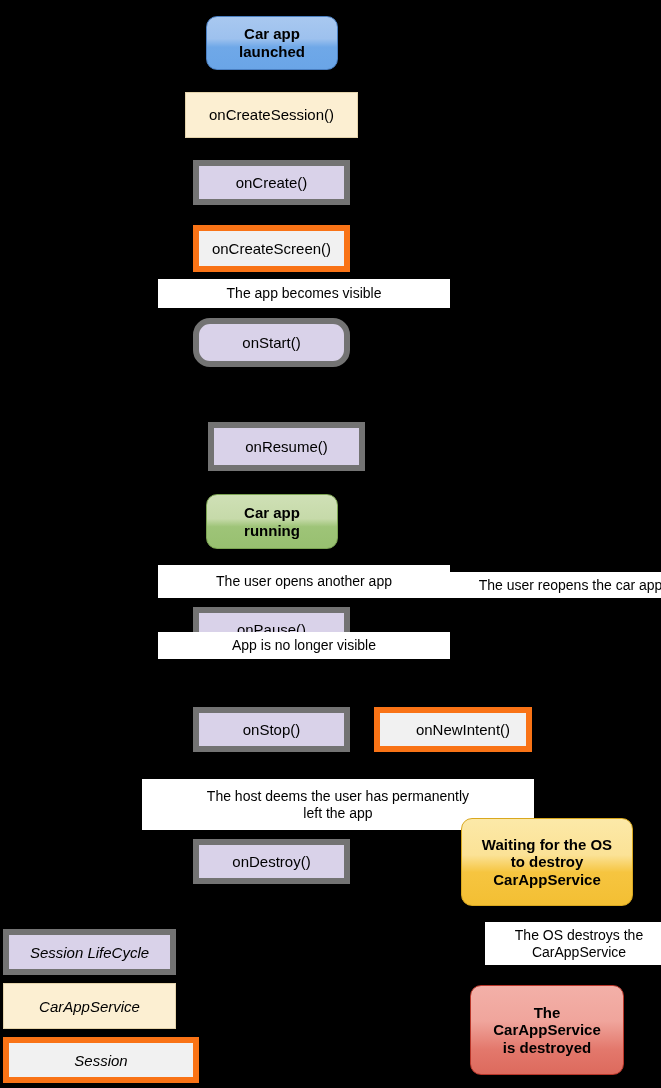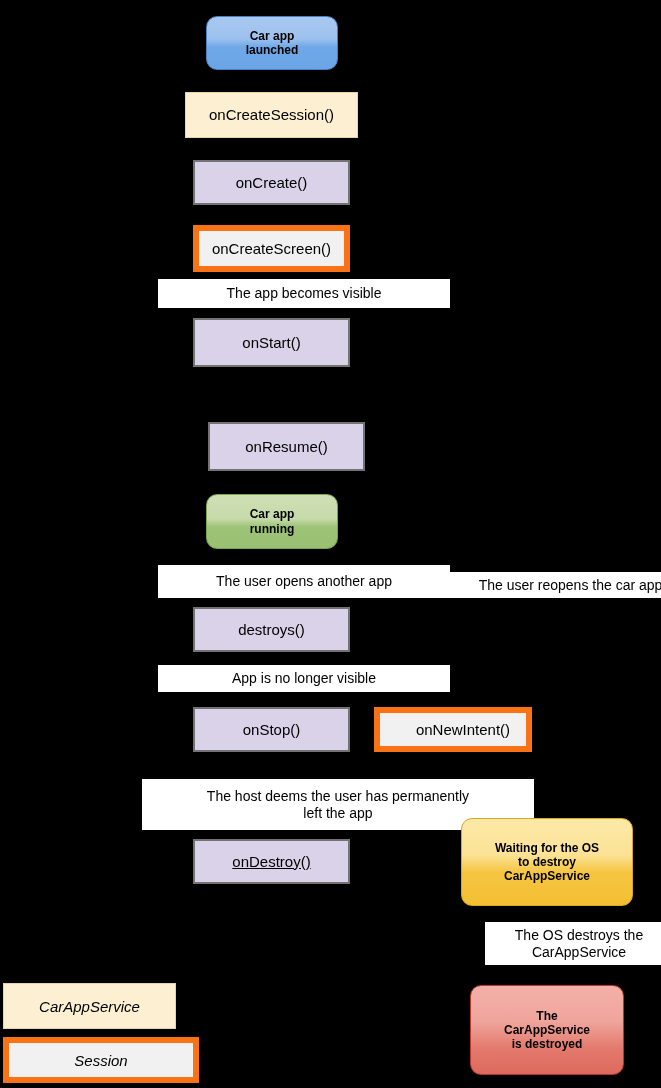--- a/index.html
+++ b/index.html
@@ -23,21 +23,21 @@
     justify-content: center;
     text-align: center;
     color: #000000;
     line-height: 1.17;
     white-space: pre-line;
   }
   
   .terminal {
     border-radius: 11px;
     font-weight: bold;
-    font-size: 12px;
+    font-size: 15px;
   }
   .terminal.start {
     background: linear-gradient(to bottom, #a8c8f0 0%, #9dc1ee 42%, #6fa8e8 58%, #6aa5e7 100%);
     border: 1px solid #4a7fc1;
   }
   .terminal.running {
     background: linear-gradient(to bottom, #cfe0b6 0%, #c6daa9 45%, #9ec478 60%, #98c070 100%);
     border: 1px solid #7ba352;
   }
   .terminal.waiting {
@@ -48,21 +48,21 @@
     background: linear-gradient(to bottom, #f3b0a8 0%, #f0a59c 40%, #e3786c 72%, #dd6a5d 100%);
     border: 1px solid #b8362a;
   }
   
   .box {
     border: 1px solid #9c8fbb;
     font-size: 15px;
   }
   .box.lifecycle {
     background: #d9d2e9;
-    border: 2px solid #737373;
+    border: 6px solid #737373;
   }
   .box.service {
     background: #fcefd2;
     border: 1px solid #e4d3ab;
   }
   .box.session {
     background: #f1f1f1;
     border: 6px solid #f97316;
   }
   
@@ -124,54 +124,55 @@
 launched</div>
 
   <div class="node box service" style="left:185px; top:92px; width:173px; height:46px;">onCreateSession()</div>
 
   <div class="node box lifecycle" style="left:193px; top:160px; width:157px; height:45px;">onCreate()</div>
 
   <div class="node box session" style="left:193px; top:225px; width:157px; height:47px;">onCreateScreen()</div>
 
   <div class="label" style="left:126px; top:279px; width:292px; height:29px;">The app becomes visible</div>
 
-  <div class="node box lifecycle" style="left:193px; top:318px; width:157px; height:49px;">onStart()</div>
+  <div class="node box lifecycle" style="left:193px; top:318px; width:157px; height:49px;border-radius:17px;">onStart()</div>
 
 
   <div class="node box lifecycle" style="left:193px; top:422px; width:157px; height:49px;margin-left:15px;">onResume()</div>
 
   <div class="node terminal running" style="left:206px; top:494px; width:132px; height:55px;">Car app
 running</div>
 
   <div class="label" style="left:126px; top:565px; width:292px; height:33px;">The user opens another app</div>
 
   <div class="label" style="left:416px; top:572px; width:245px; height:26px;">The user reopens the car app</div>
 
-  <div class="node box lifecycle" style="left:193px; top:607px; width:157px; height:45px;">destroys()</div>
+  <div class="node box lifecycle" style="left:193px; top:607px; width:157px; height:45px;">onPause()</div>
 
-  <div class="label" style="left:126px; top:665px; width:292px; height:27px;">App is no longer visible</div>
+  <div class="label" style="left:126px; top:632px; width:292px; height:27px;">App is no longer visible</div>
 
   <div class="node box lifecycle" style="left:193px; top:707px; width:157px; height:45px;">onStop()</div>
 
   <div class="node box session" style="left:374px; top:707px; width:158px; height:45px;padding-left:20px;">onNewIntent()</div>
 
   <div class="label" style="left:110px; top:779px; width:392px; height:51px;">The host deems the user has permanently
 left the app</div>
 
-  <div class="node box lifecycle" style="left:193px; top:839px; width:157px; height:45px;text-decoration:underline;">onDestroy()</div>
+  <div class="node box lifecycle" style="left:193px; top:839px; width:157px; height:45px;">onDestroy()</div>
 
   <div class="node terminal waiting" style="left:461px; top:818px; width:172px; height:88px;">Waiting for the OS
 to destroy
 CarAppService</div>
 
   <div class="label" style="left:453px; top:922px; width:188px; height:43px;">The OS destroys the
 CarAppService</div>
 
   <div class="node terminal destroyed" style="left:470px; top:985px; width:154px; height:90px;">The
 CarAppService
 is destroyed</div>
 
+  <div class="legend-item box lifecycle" style="left:3px; top:929px; width:173px; height:46px;">Session LifeCycle</div>
 
   <div class="legend-item box service" style="left:3px; top:983px; width:173px; height:46px;">CarAppService</div>
 
   <div class="legend-item box session" style="left:3px; top:1037px; width:196px; height:46px;">Session</div>
 
 </div>
 
 </body></html>

